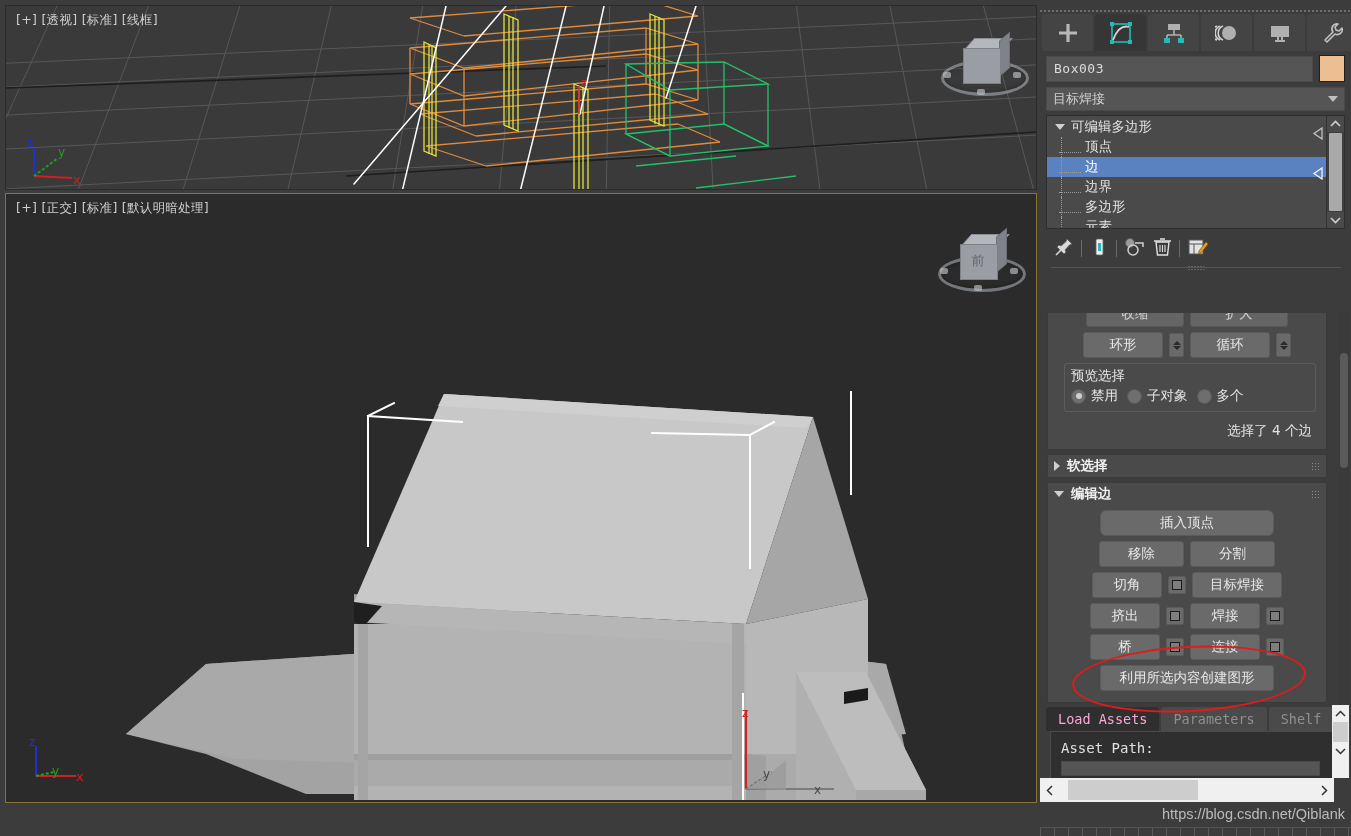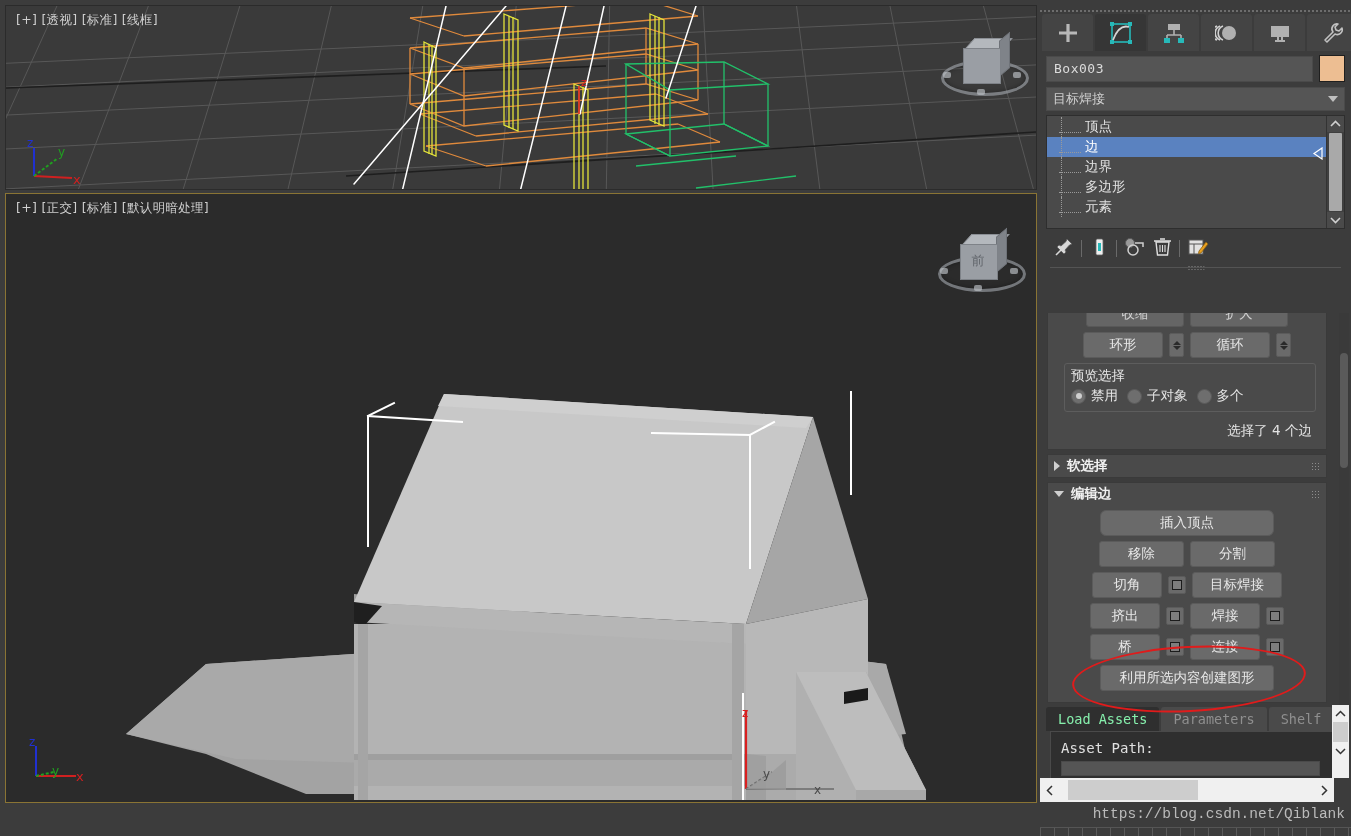--- a/index.html
+++ b/index.html
@@ -145,35 +145,35 @@
   .annot-ellipse{position:absolute;left:1072px;top:646px;width:230px;height:62px;
     border:2.5px solid #e01b1b;border-radius:50%/50%;transform:rotate(-3deg);
     pointer-events:none;z-index:40;}
 
   
   .assets{position:absolute;left:1040px;top:705px;width:311px;height:131px;background:#3c3c3c;}
   .a-tabs{display:flex;height:26px;padding-left:6px;gap:2px;align-items:flex-end;}
   .a-tab{padding:0 12px;height:24px;line-height:24px;background:#4a4a4a;color:#8f8f8f;
     font-size:13.5px;border-radius:3px 3px 0 0;cursor:pointer;
     font-family:"DejaVu Sans Mono","Liberation Mono",monospace;}
-  .a-tab.active{background:#2f2f2f;color:#86efac;}
+  .a-tab.active{background:#2f2f2f;color:#f9a8d4;}
   .a-body{margin:0 18px 0 10px;background:#2f2f2f;border:1px solid #4a4a4a;height:48px;padding:8px 0 0 10px;}
   .a-label{color:#e0e0e0;font-size:14px;font-family:"DejaVu Sans Mono","Liberation Mono",monospace;}
   .a-input{margin:5px 12px 0 0;height:13px;background:#555;border:1px solid #4a4a4a;}
   .a-vsb{position:absolute;right:2px;top:705px;width:17px;height:73px;background:#f0f0f0;
     display:flex;flex-direction:column;align-items:center;}
   .a-vsb .ar{width:17px;height:17px;display:flex;align-items:center;justify-content:center;}
   .a-vsb .th{width:15px;height:20px;background:#cdcdcd;}
   .a-hsb{position:absolute;left:1040px;top:778px;width:294px;height:24px;background:#f0f0f0;display:flex;align-items:center;}
   .a-hsb .ar{width:20px;height:24px;display:flex;align-items:center;justify-content:center;color:#333;font-size:13px;}
   .a-hsb .track{flex:1;height:24px;position:relative;}
   .a-hsb .th{position:absolute;left:8px;top:2px;width:130px;height:20px;background:#cdcdcd;}
 
   .watermark{position:absolute;right:6px;bottom:14px;color:#bbb;font-size:14.5px;
-    font-family:Liberation Mono, monospace;z-index:10;}
+    font-family:Liberation Sans, sans-serif;z-index:10;}
   .bottom-strip{position:absolute;left:1040px;bottom:0;width:311px;height:8px;background:#3c3c3c;
     border-top:1px solid #555;
     background-image:repeating-linear-gradient(to right,#5a5a5a 0 1px,transparent 1px 14px);}
   .left-edge{position:absolute;left:0;top:0;width:5px;height:836px;background:#3c3c3c;}
   .vp-left-accent{position:absolute;left:2px;top:193px;width:3px;height:608px;background:#8a7434;}
 </style>
 </head>
 <body>
 
 <div class="app">
@@ -446,20 +446,29 @@
     </div>
 
     <div class="mod-list">
       <span>目标焊接</span>
       <span class="caret-dn"></span>
     </div>
 
     <div class="stack">
       <div class="stack-items">
         <div class="st-row">
+          <span class="tri"></span>
+          <span>可编辑多边形</span>
+          <span class="st-flag">
+            <svg width="12" height="13" viewBox="0 0 12 13">
+                <path d="M10 1 L2 6.5 L10 12 Z" fill="none" stroke="#c9c9c9" stroke-width="1.2"></path>
+              </svg>
+          </span>
+        </div>
+        <div class="st-row">
           <span class="vline"></span>
           <span class="dashlead"></span>
           <span>顶点</span>
         </div>
         <div class="st-row sel">
           <span class="vline"></span>
           <span class="dashlead"></span>
           <span>边</span>
           <span class="st-flag">
             <svg width="12" height="13" viewBox="0 0 12 13">

